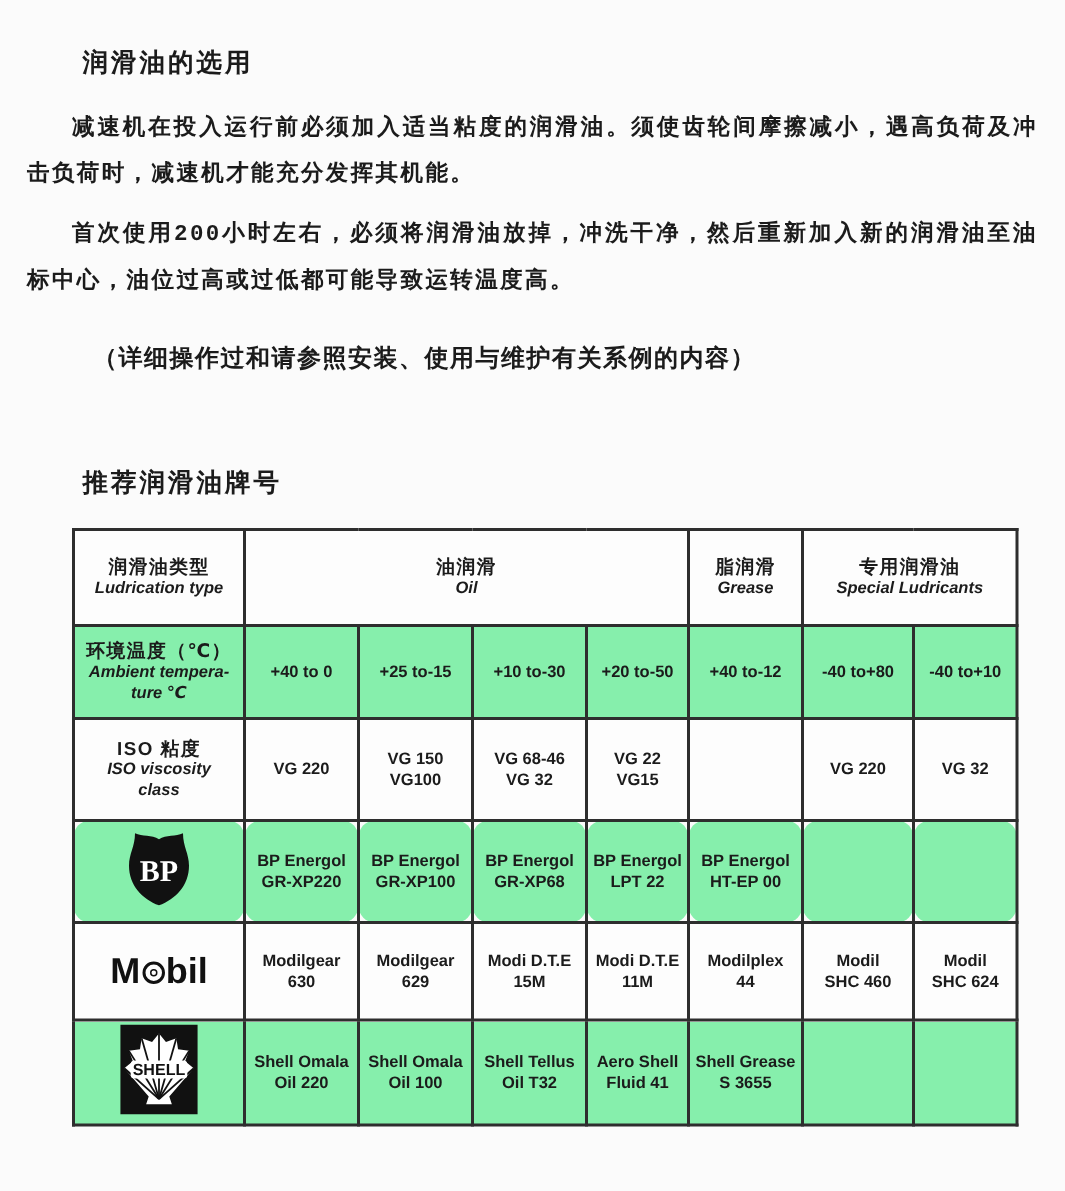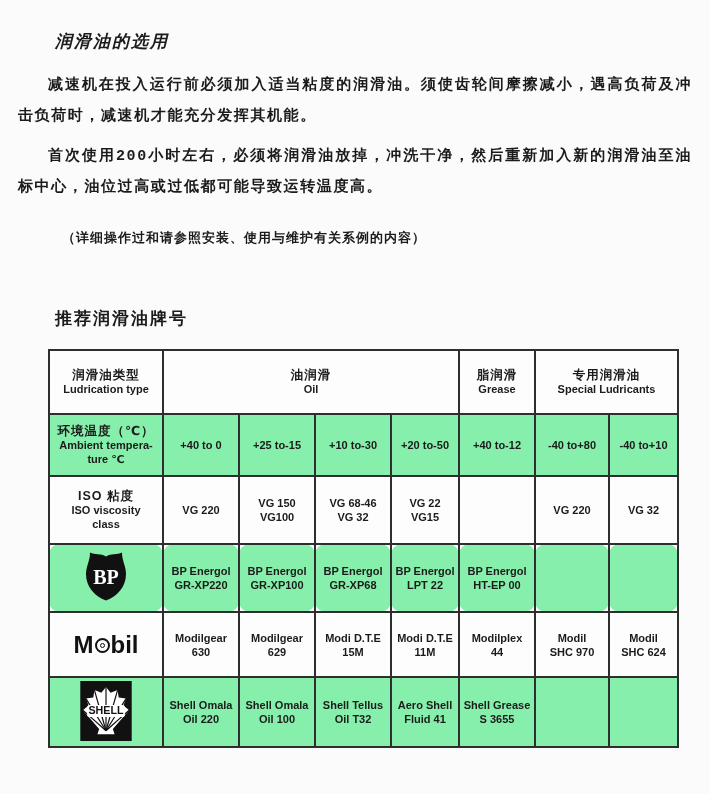--- a/index.html
+++ b/index.html
@@ -6,32 +6,32 @@
     margin: 0; padding: 0;
     width: 710px; height: 794px;
     background: #fbfbfb;
     font-family: "Liberation Sans", "DejaVu Sans", sans-serif;
     color: #1b1b1b;
     overflow: hidden;
   }
   .doc { padding: 0 18px; }
   h1.title {
     font-size: 17px; font-weight: bold;
-    margin: 30px 0 0 37px; letter-spacing: 2px; font-style: italic;
+    margin: 30px 0 0 37px; letter-spacing: 2px;
   }
   p.body {
     font-size: 15px; font-weight: bold;
     line-height: 31px; letter-spacing: 1.6px;
     text-align: justify; text-indent: 2em;
     margin: 17px 0 0 0;
     font-family: Liberation Mono, monospace;
   }
   p.body.second { margin-top: 9px; }
   p.note {
-    font-size: 13px; font-weight: bold;
+    font-size: 16px; font-weight: bold;
     letter-spacing: 1px;
     margin: 26px 0 0 44px;
   }
   h2.section {
     font-size: 17px; font-weight: bold;
     margin: 60px 0 0 37px; letter-spacing: 2px;
   }
   table.lube {
     border-collapse: collapse; table-layout: fixed;
     margin: 19px 0 0 30px;
@@ -46,21 +46,21 @@
     overflow: hidden;
   }
   tr.shade td { background: #86efac; }
   tr.r1 td { height: 60px; }
   tr.r2 td { height: 58px; }
   tr.r3 td { height: 64px; }
   tr.r4 td { height: 64px; border-radius: 11px; }
   tr.r5 td { height: 61px; }
   tr.r6 td { height: 66px; }
   .zh { display: block; font-size: 12.5px; letter-spacing: 1px; }
-  .en { display: block; font-size: 11px; letter-spacing: 0; }
+  .en { display: block; font-size: 11px; letter-spacing: 0; font-style: italic; }
   .ln { display: block; }
   .mobil-wrap {
     display: flex; align-items: center; justify-content: center;
     font-size: 24px; font-weight: bold; color: #111;
   }
   .mobil-ring {
     width: 11px; height: 11px;
     border: 2.5px solid #111; border-radius: 50%;
     display: flex; align-items: center; justify-content: center;
     margin: 2px 1px 0 1px;
@@ -215,21 +215,21 @@
       <td>
         <span class="ln">Modi D.T.E</span>
         <span class="ln">11M</span>
       </td>
       <td>
         <span class="ln">Modilplex</span>
         <span class="ln">44</span>
       </td>
       <td>
         <span class="ln">Modil</span>
-        <span class="ln">SHC 970</span>
+        <span class="ln">SHC 460</span>
       </td>
       <td>
         <span class="ln">Modil</span>
         <span class="ln">SHC 624</span>
       </td>
     </tr>
 
     <tr class="r6 shade">
       <td>
         <svg width="52" height="60" viewBox="0 0 60 70">

